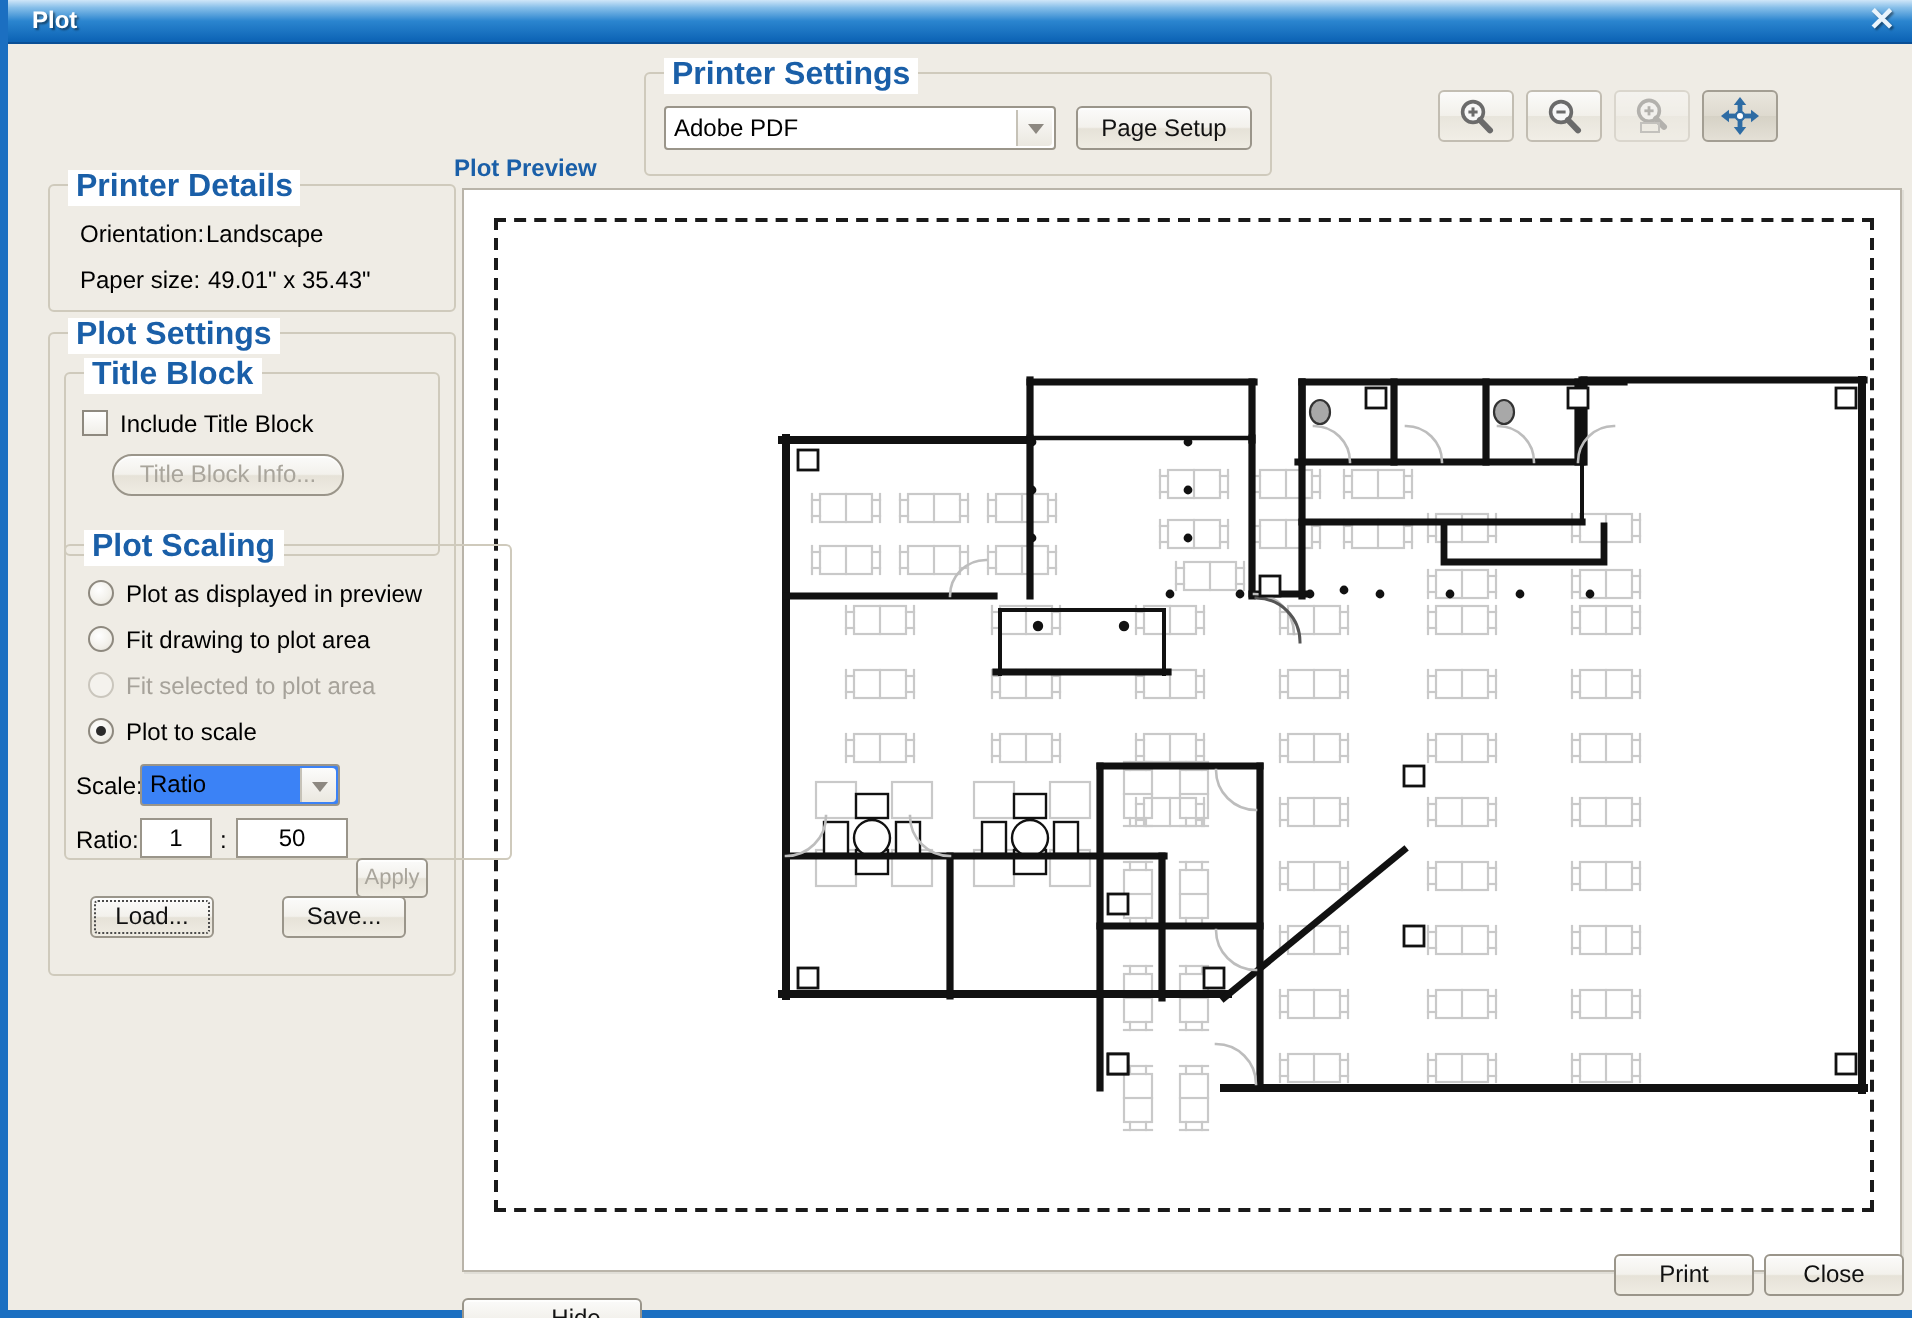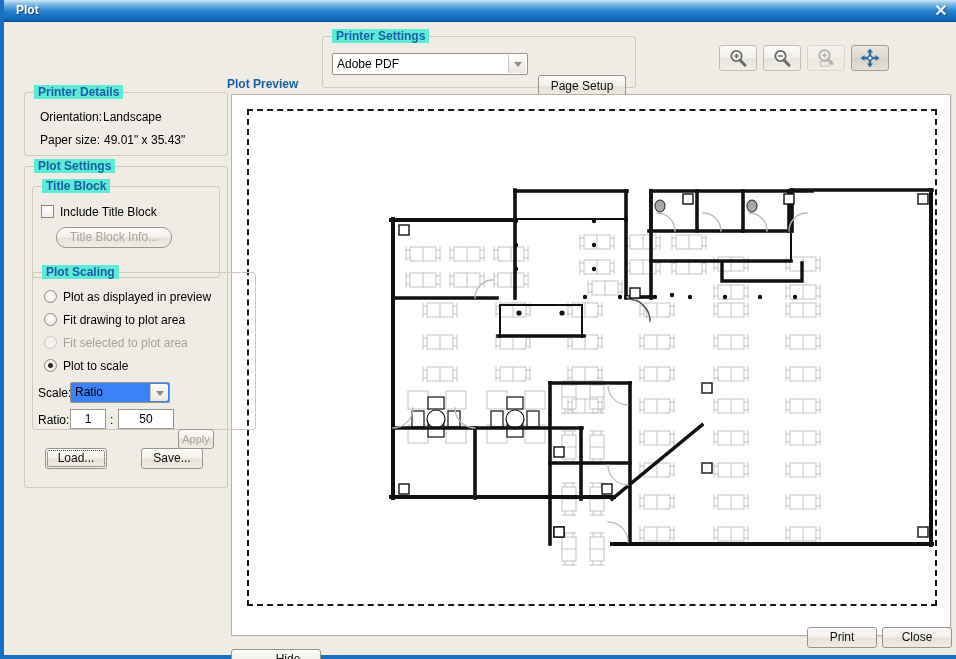--- a/index.html
+++ b/index.html
@@ -64,25 +64,25 @@
   .group {
     position: absolute;
     border: 1px solid #cfcabc;
     border-radius: 3px;
     box-sizing: border-box;
     background: transparent;
   }
   .group > .legend {
     position: absolute;
     top: -8px; left: 9px;
-    background: #5eead4;
+    background: #ffffff;
     padding: 0 4px;
     color: #1a5fa8;
     font-weight: bold;
-    font-size: 12px;
+    font-size: 16px;
     white-space: nowrap;
   }
   .section-label {
     position: absolute;
     color: #1a5fa8;
     font-weight: bold;
     font-size: 12px;
   }
 
   .lbl { position:absolute; font-size:12px; color:#000; white-space:nowrap; }
@@ -212,21 +212,21 @@
 
   <div class="client">
 
     <div class="group" style="left:314px; top:14px; width:314px; height:52px;">
       <div class="legend">Printer Settings</div>
     </div>
     <div class="combo" style="left:324px; top:31px; width:196px; height:22px;">
       <span>Adobe PDF</span>
       <span class="arrowbox"></span>
     </div>
-    <div class="btn" style="left:530px; top:31px; width:88px; height:22px; line-height:20px;margin-top:22px;">
+    <div class="btn" style="left:530px; top:31px; width:88px; height:22px; line-height:20px;">
       <span>Page Setup</span>
     </div>
 
     <div class="tool" style="left:711px; top:23px;">
       <svg width="20" height="20" viewBox="0 0 20 20">
         <circle cx="8.5" cy="8" r="5.2" fill="#f7f7f7" stroke="#6b6b6b" stroke-width="1.8"></circle>
         <line x1="12" y1="12" x2="17" y2="17.2" stroke="#6b6b6b" stroke-width="3" stroke-linecap="round"></line>
         <line x1="6.2" y1="8" x2="10.8" y2="8" stroke="#6b6b6b" stroke-width="1.5"></line>
         <line x1="8.5" y1="5.7" x2="8.5" y2="10.3" stroke="#6b6b6b" stroke-width="1.5"></line>
       </svg>

